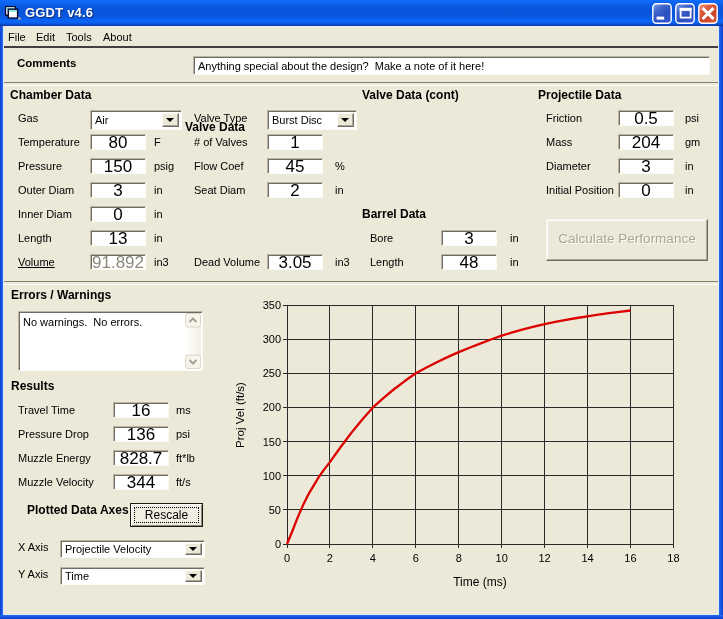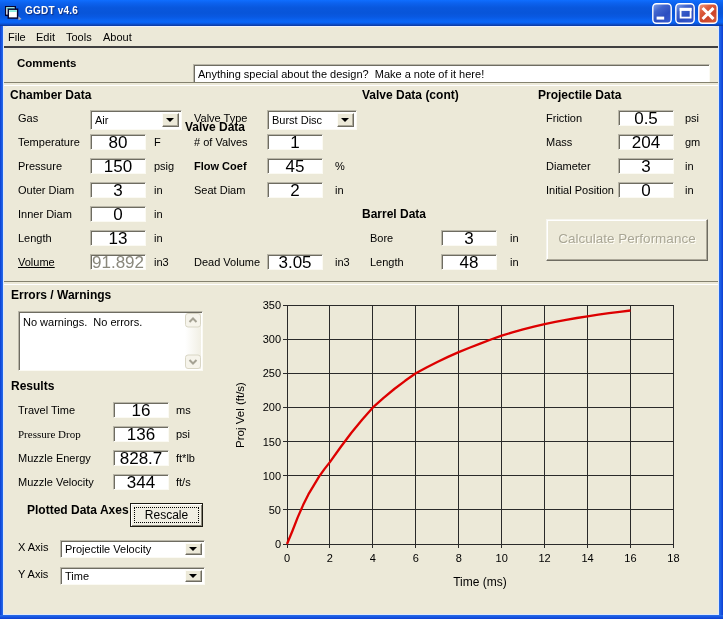--- a/index.html
+++ b/index.html
@@ -36,21 +36,21 @@
 <div class="abs" style="left:0;top:0;width:723px;height:26px;
  background:linear-gradient(180deg,#0f6eff 0%,#0c62ee 12%,#0957dd 30%,#0855d9 50%,#0959e2 65%,#0a63f2 78%,#0866fa 85%,#0c55d8 92%,#0c3fae 97%,#0b3ca4 100%);">
 
   <svg class="abs" style="left:5px;top:6px;" width="17" height="16" viewBox="0 0 19 18">
     <rect x="0.5" y="0.5" width="11" height="10" fill="#ffffff" stroke="#050530" stroke-width="1.6"></rect>
     <rect x="1.5" y="1.8" width="9" height="1.6" fill="#66ead2"></rect>
     <rect x="3.6" y="3.6" width="10.5" height="10" fill="#ffffff" stroke="#050530" stroke-width="1.6"></rect>
     <rect x="4.7" y="4.9" width="8.4" height="1.6" fill="#66ead2"></rect>
     <path d="M 15 11.5 L 18.6 14.5 L 15 16 Z" fill="#b0aeb8"></path>
   </svg>
-  <div class="abs" style="left:25px;top:5px;font-size:10px;font-weight:bold;color:#fff;
+  <div class="abs" style="left:25px;top:5px;font-size:13px;font-weight:bold;color:#fff;
     text-shadow:1px 1px 1px #0a2a7a;letter-spacing:0.2px;">GGDT v4.6</div>
 
   <svg class="abs" style="left:652px;top:3px;" width="67" height="21" viewBox="0 0 67 21">
     <defs>
       <linearGradient id="bg" x1="0" y1="0" x2="0.7" y2="1">
         <stop offset="0" stop-color="#88a7ec"></stop>
           <stop offset="0.35" stop-color="#4165cd"></stop>
         <stop offset="0.7" stop-color="#2b4ec0"></stop>
           <stop offset="1" stop-color="#3558cd"></stop>
       </linearGradient>
@@ -73,21 +73,21 @@
 
 <div class="abs" style="left:3px;top:26px;width:716px;height:20px;background:#ece9d8;border-top:1px solid #edf2fd;box-sizing:border-box;border-radius:7px;">
   <div class="lbl" style="left:5px;top:3px;">File</div>
   <div class="lbl" style="left:33px;top:3px;">Edit</div>
   <div class="lbl" style="left:63px;top:3px;">Tools</div>
   <div class="lbl" style="left:100px;top:3px;">About</div>
 </div>
 <div class="abs" style="left:3px;top:46px;width:716px;height:2px;background:#404040;"></div>
 
 <div class="hdr" style="left:17px;top:56px;font-size:11.5px;">Comments</div>
-<div class="combo" style="left:193px;top:64px;width:511px;height:17px;line-height:18px;">Anything special about the design?&nbsp; Make a note of it here!</div>
+<div class="combo" style="left:193px;top:56px;width:511px;height:17px;line-height:18px;">Anything special about the design?&nbsp; Make a note of it here!</div>
 
 <div class="etch" style="top:82px;"></div>
 
 <div class="hdr" style="left:10px;top:88px;">Chamber Data</div>
 <div class="hdr" style="left:185px;top:88px;margin-top:32px;">Valve Data</div>
 <div class="hdr" style="left:362px;top:88px;">Valve Data (cont)</div>
 <div class="hdr" style="left:538px;top:88px;">Projectile Data</div>
 
 <div class="lbl" style="left:18px;top:111px;">Gas</div>
 <div class="combo" style="left:90px;top:110px;width:86px;height:18px;line-height:19px;">Air<span class="cbtn"></span></div>
@@ -107,21 +107,21 @@
 <div class="tb" style="left:90px;top:230px;">13</div>
 <div class="unit" style="left:154px;top:231px;">in</div>
 <div class="lbl" style="left:18px;top:255px;text-decoration:underline;">Volume</div>
 <div class="tb" style="left:90px;top:254px;color:#8a887c;">91.892</div>
 <div class="unit" style="left:154px;top:255px;">in3</div>
 
 <div class="lbl" style="left:194px;top:111px;">Valve Type</div>
 <div class="combo" style="left:267px;top:110px;width:84px;height:18px;line-height:19px;">Burst Disc<span class="cbtn"></span></div>
 <div class="lbl" style="left:194px;top:135px;"># of Valves</div>
 <div class="tb" style="left:267px;top:134px;">1</div>
-<div class="lbl" style="left:194px;top:159px;font-weight:bold;">Flow Coef</div>
+<div class="lbl" style="left:194px;top:159px;">Flow Coef</div>
 <div class="tb" style="left:267px;top:158px;">45</div>
 <div class="unit" style="left:335px;top:159px;">%</div>
 <div class="lbl" style="left:194px;top:183px;">Seat Diam</div>
 <div class="tb" style="left:267px;top:182px;">2</div>
 <div class="unit" style="left:335px;top:183px;">in</div>
 <div class="lbl" style="left:194px;top:255px;">Dead Volume</div>
 <div class="tb" style="left:267px;top:254px;">3.05</div>
 <div class="unit" style="left:335px;top:255px;">in3</div>
 
 <div class="hdr" style="left:362px;top:207px;">Barrel Data</div>
@@ -163,21 +163,21 @@
       <rect x="0.5" y="42" width="15" height="13.5" rx="2.5" fill="#f6f4eb" stroke="#d9d6c5"></rect>
       <path d="M4.5 47 L8 50.5 L11.5 47" fill="none" stroke="#a5a294" stroke-width="2"></path>
     </svg>
   </div>
 </div>
 
 <div class="hdr" style="left:11px;top:379px;">Results</div>
 <div class="lbl" style="left:18px;top:403px;">Travel Time</div>
 <div class="tb" style="left:113px;top:402px;">16</div>
 <div class="unit" style="left:176px;top:403px;">ms</div>
-<div class="lbl" style="left:18px;top:427px;font-family:Liberation Serif, serif;">Pressure Drop</div>
+<div class="lbl" style="left:18px;top:427px;">Pressure Drop</div>
 <div class="tb" style="left:113px;top:426px;">136</div>
 <div class="unit" style="left:176px;top:427px;">psi</div>
 <div class="lbl" style="left:18px;top:451px;">Muzzle Energy</div>
 <div class="tb" style="left:113px;top:450px;">828.7</div>
 <div class="unit" style="left:176px;top:451px;">ft*lb</div>
 <div class="lbl" style="left:18px;top:475px;">Muzzle Velocity</div>
 <div class="tb" style="left:113px;top:474px;">344</div>
 <div class="unit" style="left:176px;top:475px;">ft/s</div>
 
 <div class="hdr" style="left:27px;top:503px;">Plotted Data Axes</div>

